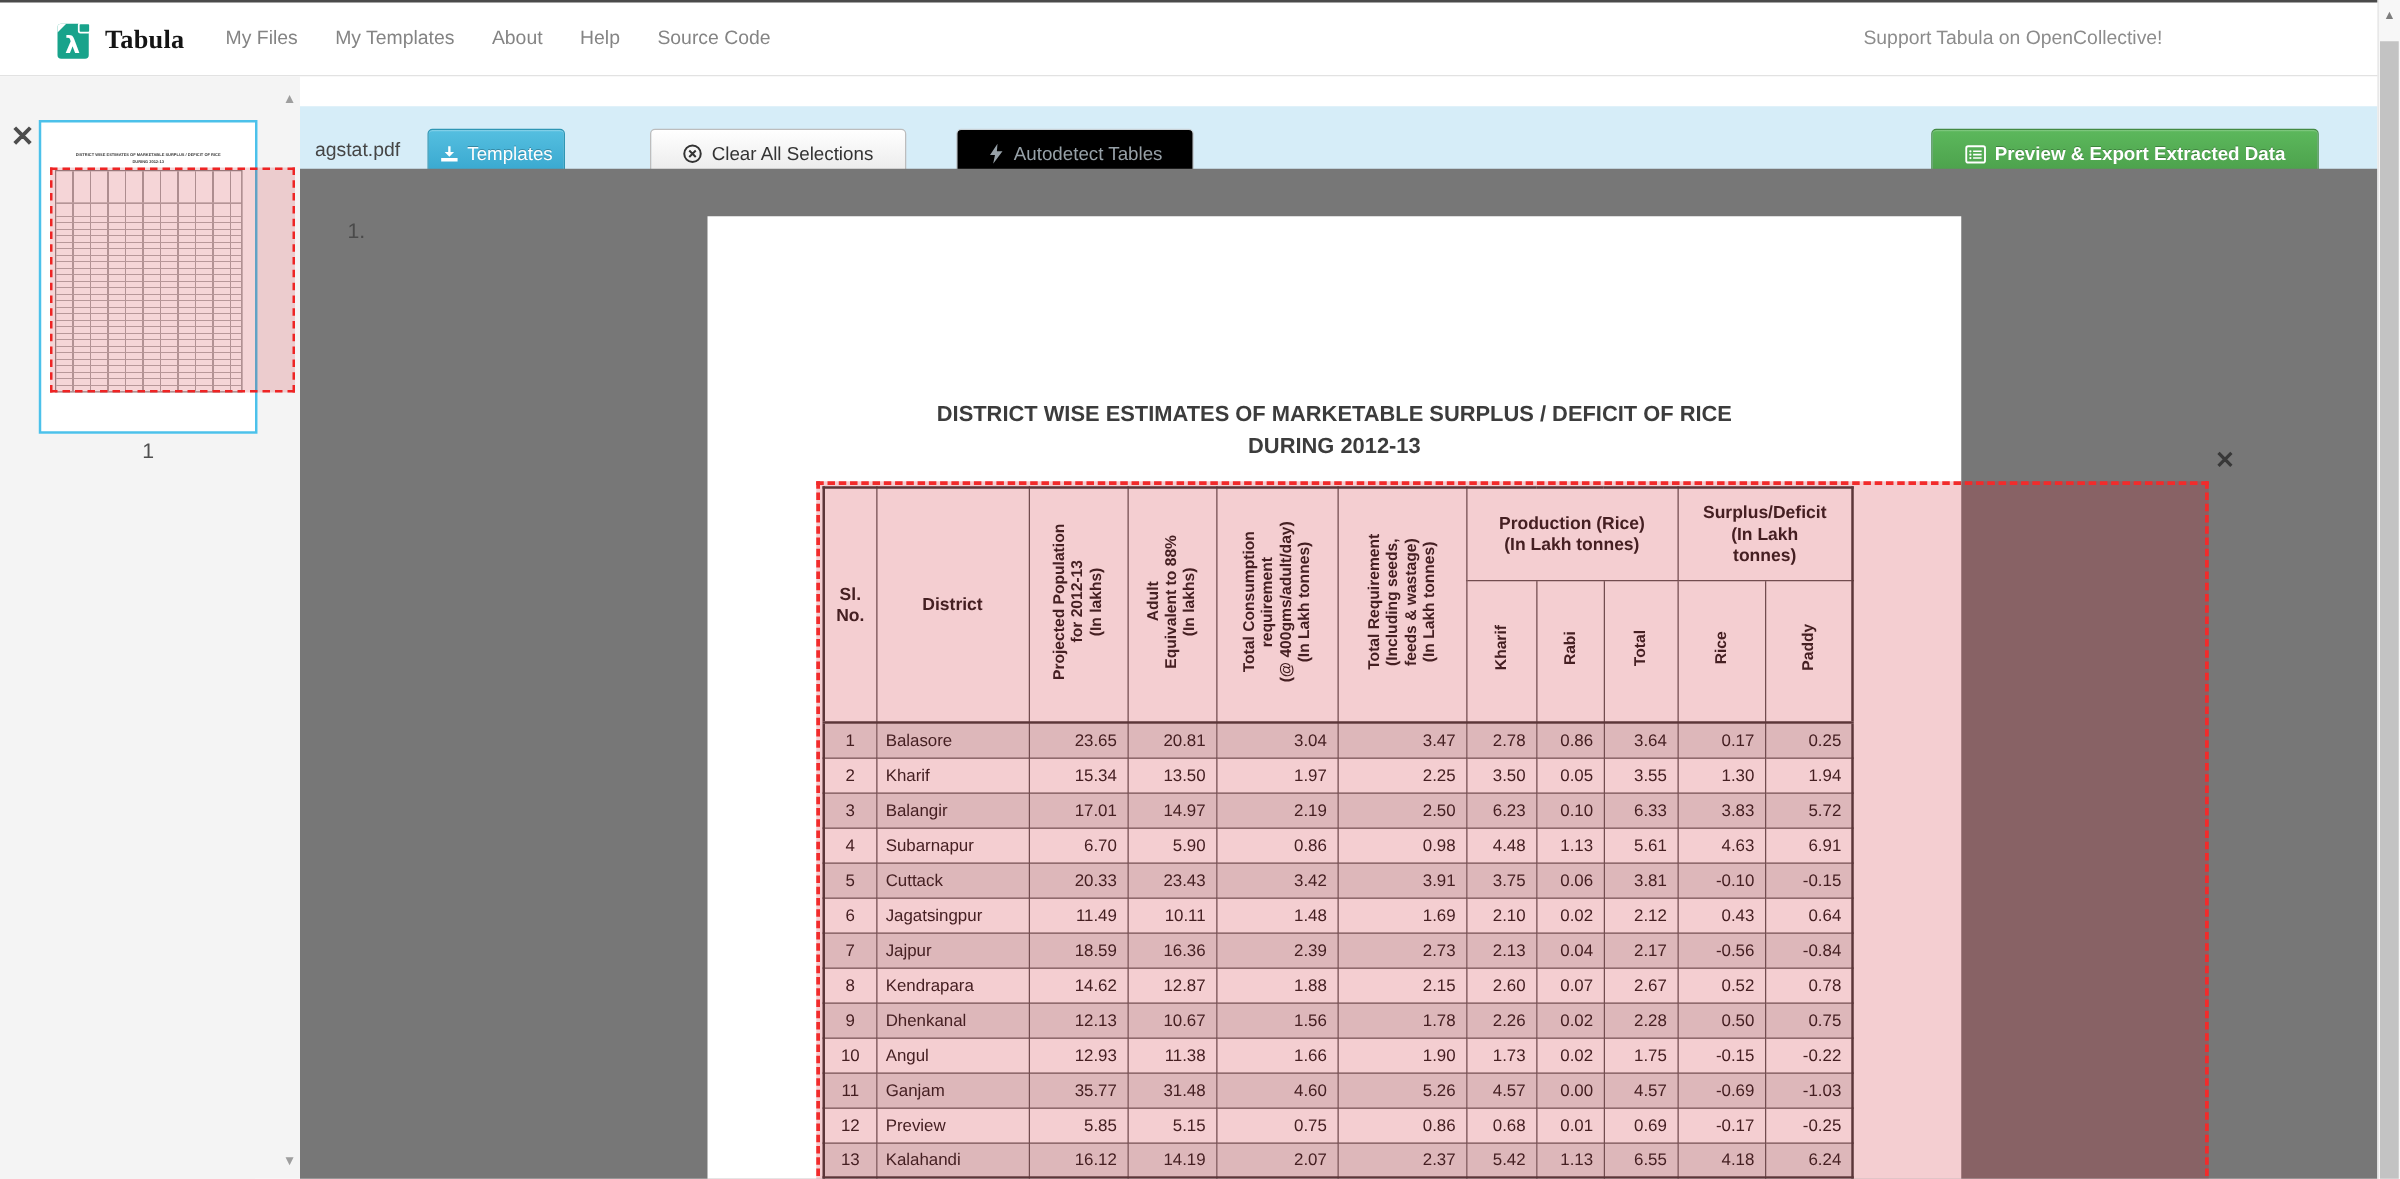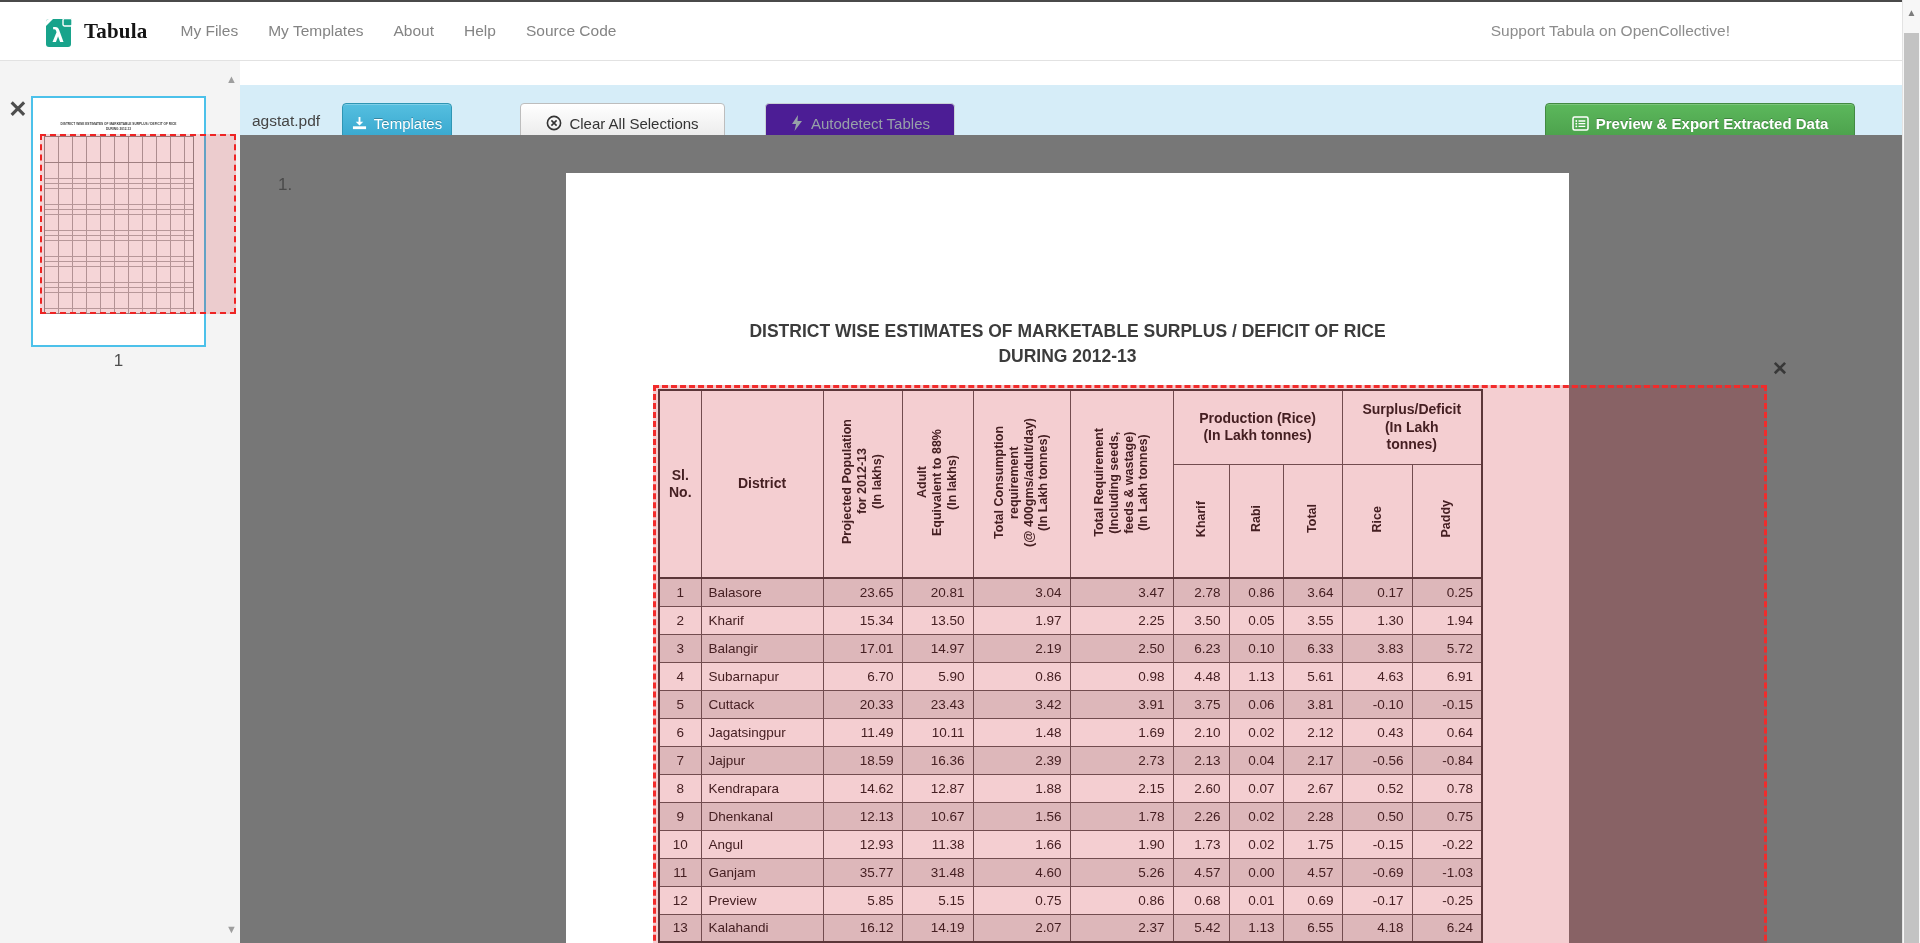--- a/index.html
+++ b/index.html
@@ -46,21 +46,21 @@
   .btn { position:absolute; top:18px; height:40px; border-radius:4px; display:flex;
     align-items:center; justify-content:center; gap:7px; font-size:15px; cursor:pointer;
     padding:0 14px; }
   .btn-info { left:102px; width:110px; color:#fff;
     background:linear-gradient(#55bfe0, #35a5cd); border:1px solid #2f96b4;
     text-shadow:0 -1px 0 rgba(0,0,0,0.25); box-shadow:inset 0 1px 0 rgba(255,255,255,0.25); }
   .btn-default { left:280px; width:205px; color:#333;
     background:linear-gradient(#ffffff, #e8e8e8); border:1px solid #bdbdbd;
     box-shadow:inset 0 1px 0 rgba(255,255,255,0.6); }
   .btn-disabled { left:525px; width:190px; color:#97a1a8;
-    background:#4c1d95; border:1px solid #c9d1d6; cursor:default; }
+    background:#000000; border:1px solid #c9d1d6; cursor:default; }
   .btn-success { left:1305px; width:310px; color:#fff; font-weight:bold;
     background:linear-gradient(#5cb85c, #4a9e4a); border:1px solid #438a43;
     text-shadow:0 -1px 0 rgba(0,0,0,0.25); box-shadow:inset 0 1px 0 rgba(255,255,255,0.2); }
 
   
   .main { position:absolute; left:240px; top:135px; width:1662px; height:808px;
     background:#777777; overflow:hidden; }
   .page-label { position:absolute; left:38px; top:40px; font-size:17px; color:#4a4a4a; }
   .pdf-page { position:absolute; left:326px; top:38px; width:1003px; height:905px; background:#fff; }
   .doc-title { position:absolute; left:0; top:146px; width:100%; text-align:center;

